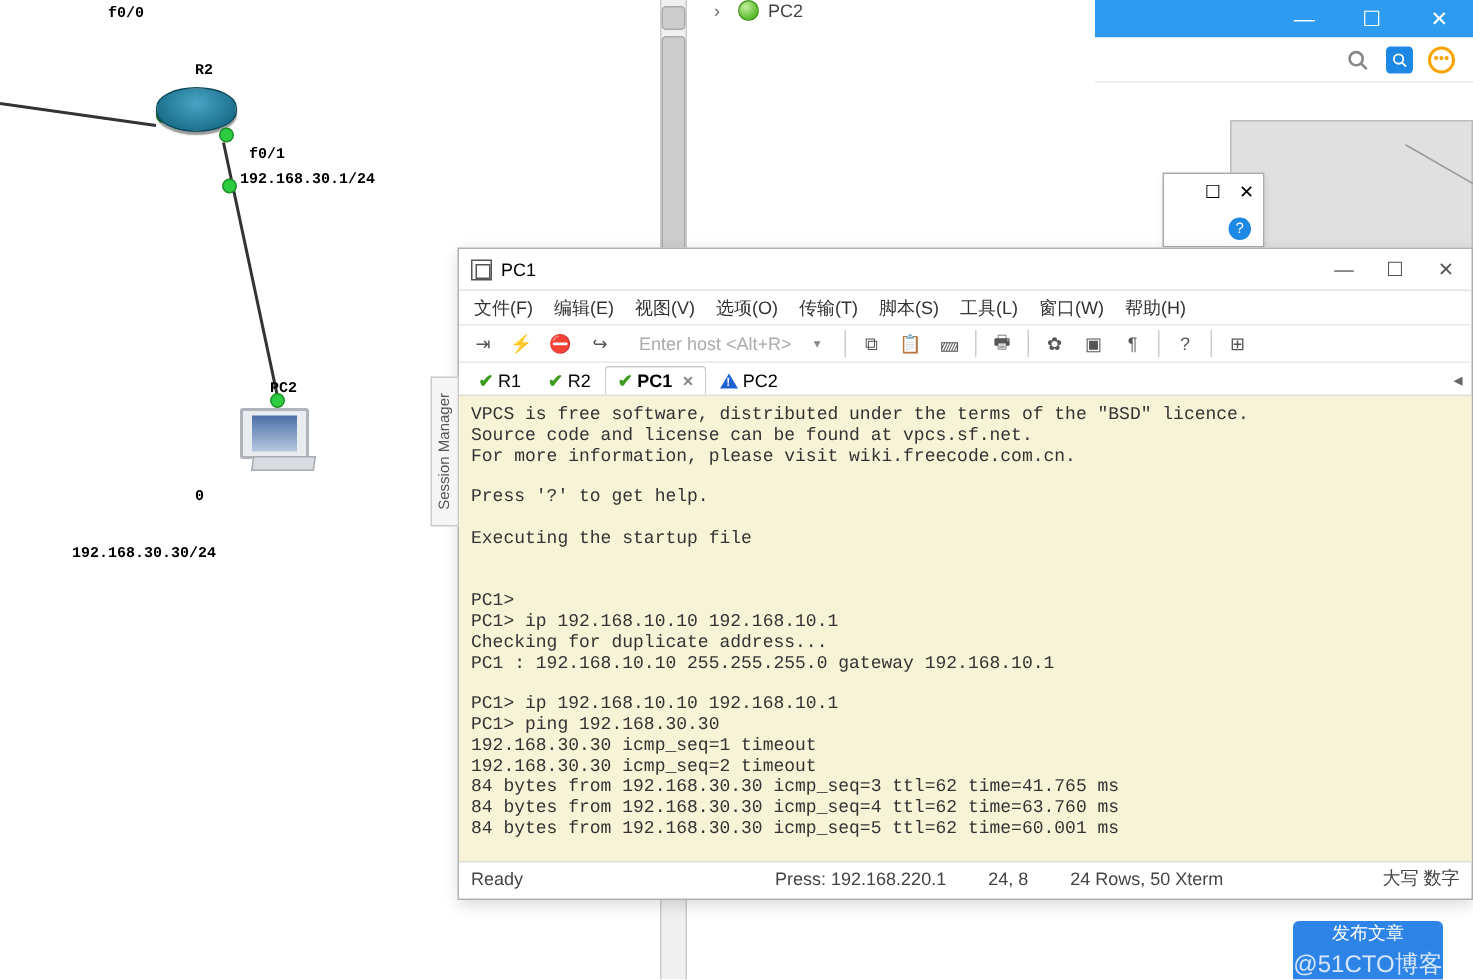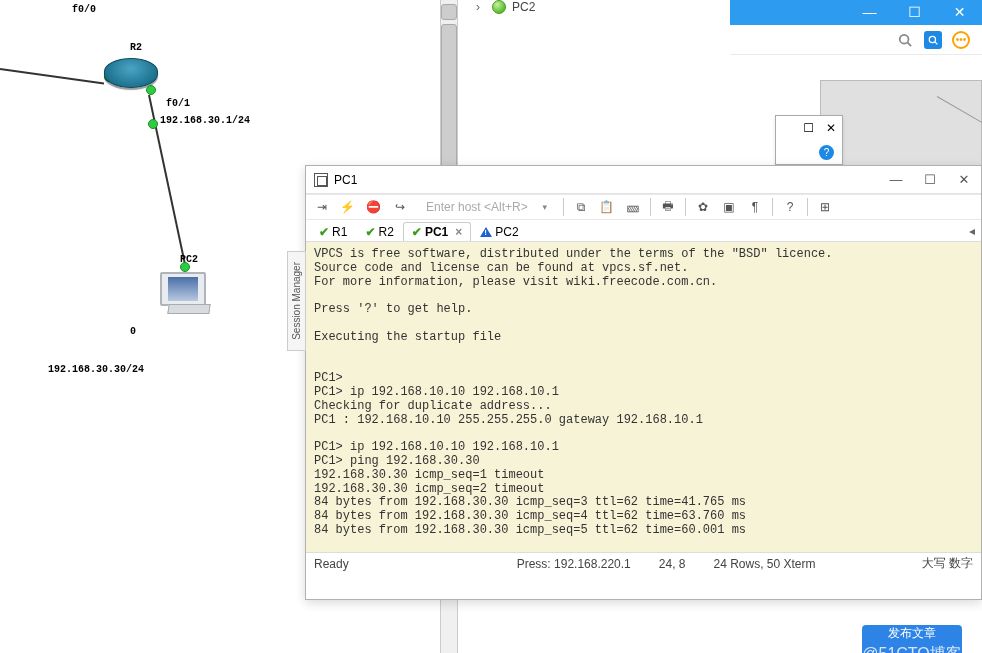--- a/index.html
+++ b/index.html
@@ -56,21 +56,21 @@
   .warn{width:0;height:0;border-left:6px solid transparent;border-right:6px solid transparent;border-bottom:10px solid #1e62d0;position:relative}
   .warn::after{content:"!";position:absolute;left:-2px;top:1px;color:#fff;font-size:8px;font-weight:bold}
   .chev{float:right;margin-left:auto;padding:0 6px;color:#666}
   .sessMgr{position:absolute;left:-19px;top:85px;width:19px;height:100px;background:#f5f5f5;border:1px solid #ccc;display:flex;align-items:center;justify-content:center}
   .sessMgr span{writing-mode:vertical-rl;font-size:10px;color:#555;transform:rotate(180deg)}
   .term{background:#f7f3d6;font-family:"Courier New",monospace;font-size:12px;line-height:1.15;color:#333;padding:6px 8px;overflow:hidden;height:310px;white-space:pre}
   .statusbar{height:22px;border-top:1px solid #ddd;display:flex;align-items:center;padding:0 8px;gap:28px;color:#444}
   .statusbar .sfield:last-child{margin-left:auto}
 
   
-  .publish{position:absolute;right:20px;bottom:0;width:100px;height:28px;background:#2d84e6;border-radius:4px 4px 0 0;color:#fff;display:flex;flex-direction:column;align-items:center;font-size:12px;gap:2px}
+  .publish{position:absolute;right:20px;bottom:0;width:100px;height:39px;background:#2d84e6;border-radius:4px 4px 0 0;color:#fff;display:flex;flex-direction:column;align-items:center;justify-content:center;font-size:12px;gap:2px}
   .publish .sub{font-size:16px;opacity:.8}
 
   svg{display:block}
   .orangeRing{border:2px solid #fba300;border-radius:50%;width:18px;height:18px;display:flex;align-items:center;justify-content:center;color:#fba300;font-size:10px}
   .blueSq{width:18px;height:18px;background:#1e88e5;border-radius:3px;display:flex;align-items:center;justify-content:center;color:#fff}
 </style>
 </head>
 <body>
 
 <div class="topo">
@@ -141,20 +141,31 @@
     </div>
   <div class="titlebar">
     <span class="appIcon"></span>
     <span>PC1</span>
     <div class="wbtn">
       <span>—</span>
       <span>☐</span>
       <span>✕</span>
     </div>
   </div>
+  <div class="menubar">
+    <span>文件(F)</span>
+    <span>编辑(E)</span>
+    <span>视图(V)</span>
+    <span>选项(O)</span>
+    <span>传输(T)</span>
+    <span>脚本(S)</span>
+    <span>工具(L)</span>
+    <span>窗口(W)</span>
+    <span>帮助(H)</span>
+  </div>
   <div class="toolbar">
     <span class="tbtn">⇥</span>
     <span class="tbtn">⚡</span>
     <span class="tbtn">⛔</span>
     <span class="tbtn">↪</span>
     <span class="hostbox">Enter host &lt;Alt+R&gt;</span>
     <span class="sep"></span>
     <span class="tbtn">⧉</span>
     <span class="tbtn">📋</span>
     <span class="tbtn">🝙</span>

